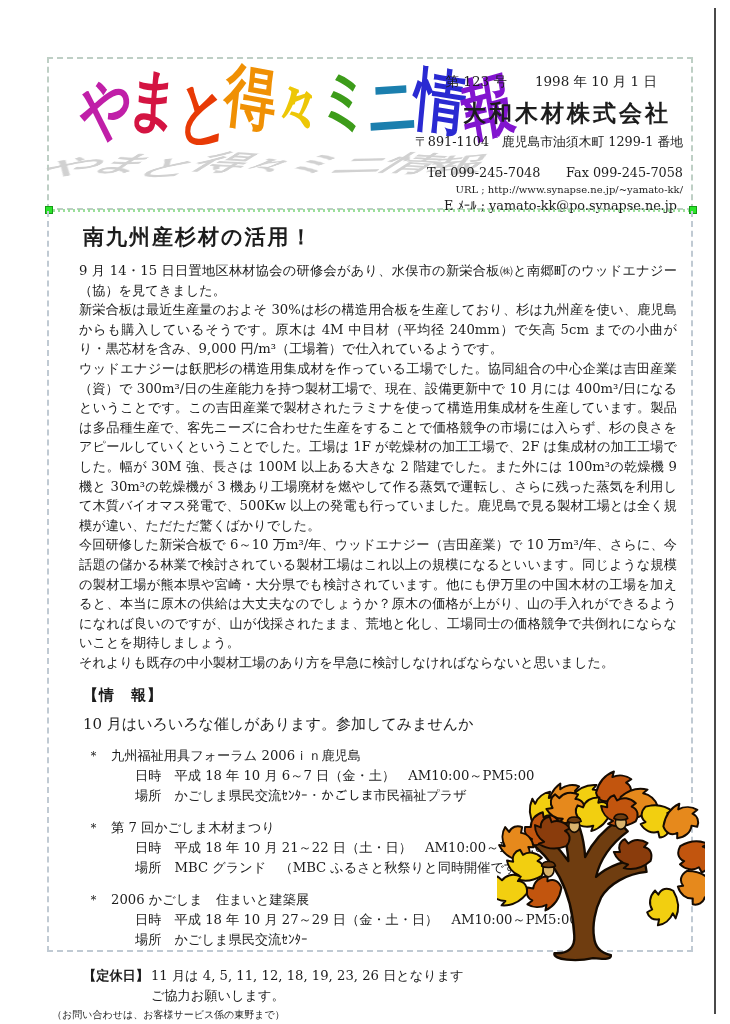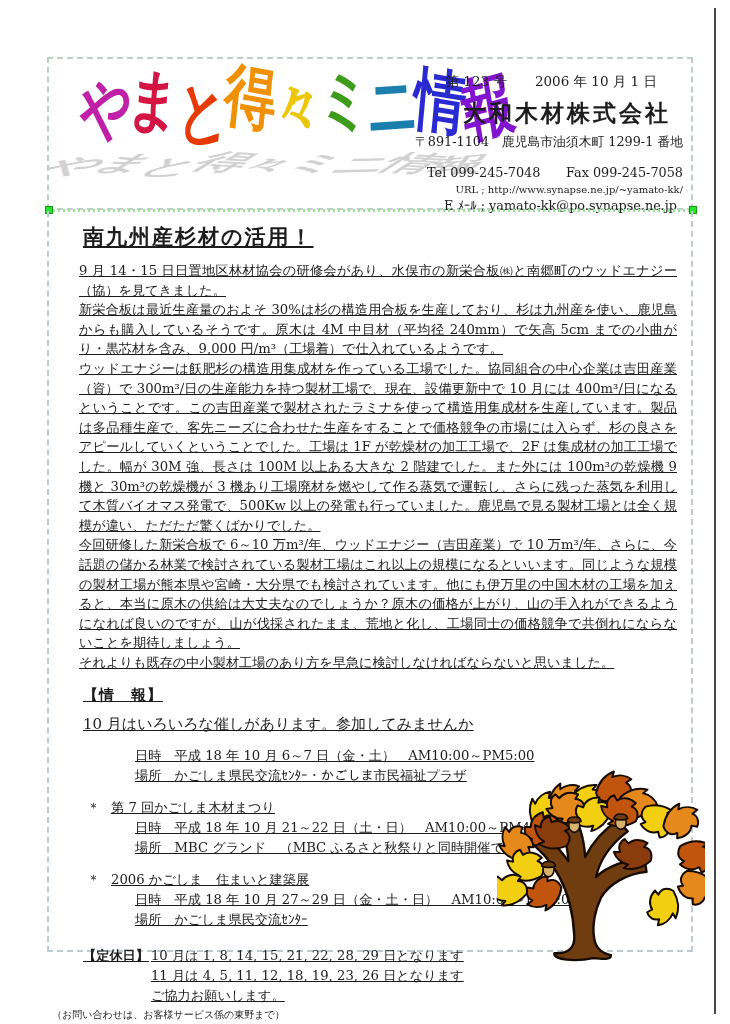--- a/index.html
+++ b/index.html
@@ -36,21 +36,20 @@
      background:repeating-linear-gradient(90deg,var(--divider,#9adf9a) 0 2px,transparent 2px 5px);}
   .handle{position:absolute;width:8px;height:8px;background:var(--handle,#2be32b);
      border:1px solid var(--handle_border,#149c14);box-sizing:border-box;top:0;}
   .handle.left{left:0;}
   .handle.right{left:644px;}
   
   .main-box{
     position:absolute;left:47px;top:211px;width:646px;height:741px;box-sizing:border-box;
     border:2px dashed var(--box_border_body,#c0cad3);border-top:none;
     padding:4px 14px 0 30px;
-    text-decoration:underline;
   }
   .article-title{font-size:21px;font-weight:bold;letter-spacing:2px;margin:8px 0 10px 4px;}
   .body-text p{margin:0;font-size:13.2px;line-height:19.6px;text-align:justify;}
   .info-heading{margin:14px 0 0 4px;font-size:15px;font-weight:bold;letter-spacing:1px;}
   .intro-line{margin:9px 0 0 4px;font-size:15px;line-height:20px;}
   .event{margin:12px 0 0 8px;font-size:13.2px;line-height:20px;}
   .event .bullet{display:inline-block;width:24px;}
   .event .detail{margin-left:48px;}
   .holidays{display:flex;margin:16px 0 0 4px;font-size:13.2px;line-height:20px;}
   .holi-label{font-weight:bold;white-space:nowrap;}
@@ -67,21 +66,21 @@
 
   <div class="page-edge"></div>
 
   <div class="header-box">
     <div class="logo-wrap">
       <div class="logo logo-shadow" id="logo-shadow"><span style="transform: rotate(-9deg) translateY(4px);">や</span><span style="transform: rotate(6deg) translateY(-3px);">ま</span><span style="transform: rotate(-5deg) translateY(6px);">と</span><span style="transform: rotate(8deg) translateY(-5px);">得</span><span style="transform: rotate(-7deg) translateY(2px);">々</span><span style="transform: rotate(5deg) translateY(-3px);">ミ</span><span style="transform: rotate(-3deg) translateY(1px);">ニ</span><span style="transform: rotate(7deg) translateY(-2px);">情</span><span style="transform: rotate(-12deg) translateY(3px);">報</span></div>
       <div class="logo logo-main" id="logo-main"><span style="color: rgb(192, 31, 168); transform: rotate(-9deg) translateY(4px);">や</span><span style="color: rgb(212, 20, 66); transform: rotate(6deg) translateY(-3px);">ま</span><span style="color: rgb(232, 58, 6); transform: rotate(-5deg) translateY(6px);">と</span><span style="color: rgb(240, 144, 4); transform: rotate(8deg) translateY(-5px);">得</span><span style="color: rgb(237, 199, 7); transform: rotate(-7deg) translateY(2px);">々</span><span style="color: rgb(61, 156, 26); transform: rotate(5deg) translateY(-3px);">ミ</span><span style="color: rgb(27, 127, 174); transform: rotate(-3deg) translateY(1px);">ニ</span><span style="color: rgb(42, 42, 210); transform: rotate(7deg) translateY(-2px);">情</span><span style="color: rgb(130, 20, 207); transform: rotate(-12deg) translateY(3px);">報</span></div>
     </div>
     <div class="header-info">
       <div class="issue-line">
-        <span>第 123 号</span><span class="gap"></span><span>2006 年 10 月 1 日</span>
+        <span>第 123 号</span><span class="gap"></span><span>1998 年 10 月 1 日</span>
       </div>
       <div class="company-name">大和木材株式会社</div>
       <div class="addr-line">〒891-1104　鹿児島市油須木町 1299-1 番地</div>
       <div class="telfax-line">Tel 099-245-7048　　Fax 099-245-7058</div>
       <div class="url-line">URL ; http://www.synapse.ne.jp/~yamato-kk/</div>
       <div class="email-line">E ﾒｰﾙ ; yamato-kk@po.synapse.ne.jp</div>
     </div>
   </div>
 
   <div class="divider">
@@ -97,40 +96,40 @@
       <p>新栄合板は最近生産量のおよそ 30%は杉の構造用合板を生産しており、杉は九州産を使い、鹿児島からも購入しているそうです。原木は 4M 中目材（平均径 240mm）で矢高 5cm までの小曲がり・黒芯材を含み、9,000 円/m³（工場着）で仕入れているようです。</p>
       <p>ウッドエナジーは飫肥杉の構造用集成材を作っている工場でした。協同組合の中心企業は吉田産業（資）で 300m³/日の生産能力を持つ製材工場で、現在、設備更新中で 10 月には 400m³/日になるということです。この吉田産業で製材されたラミナを使って構造用集成材を生産しています。製品は多品種生産で、客先ニーズに合わせた生産をすることで価格競争の市場には入らず、杉の良さをアピールしていくということでした。工場は 1F が乾燥材の加工工場で、2F は集成材の加工工場でした。幅が 30M 強、長さは 100M 以上ある大きな 2 階建でした。また外には 100m³の乾燥機 9 機と 30m³の乾燥機が 3 機あり工場廃材を燃やして作る蒸気で運転し、さらに残った蒸気を利用して木質バイオマス発電で、500Kw 以上の発電も行っていました。鹿児島で見る製材工場とは全く規模が違い、ただただ驚くばかりでした。</p>
       <p>今回研修した新栄合板で 6～10 万m³/年、ウッドエナジー（吉田産業）で 10 万m³/年、さらに、今話題の儲かる林業で検討されている製材工場はこれ以上の規模になるといいます。同じような規模の製材工場が熊本県や宮崎・大分県でも検討されています。他にも伊万里の中国木材の工場を加えると、本当に原木の供給は大丈夫なのでしょうか？原木の価格が上がり、山の手入れができるようになれば良いのですが、山が伐採されたまま、荒地と化し、工場同士の価格競争で共倒れにならないことを期待しましょう。</p>
       <p>それよりも既存の中小製材工場のあり方を早急に検討しなければならないと思いました。</p>
     </div>
 
     <div class="info-heading">【情　報】</div>
     <div class="intro-line">10 月はいろいろな催しがあります。参加してみませんか</div>
 
     <div class="event">
+      <div><span class="bullet">＊</span><span>九州福祉用具フォーラム 2006ｉｎ鹿児島</span></div>
       <div class="detail">日時　平成 18 年 10 月 6～7 日（金・土）　AM10:00～PM5:00</div>
       <div class="detail">場所　かごしま県民交流ｾﾝﾀｰ・かごしま市民福祉プラザ</div>
     </div>
 
     <div class="event">
       <div><span class="bullet">＊</span><span>第 7 回かごしま木材まつり</span></div>
       <div class="detail">日時　平成 18 年 10 月 21～22 日（土・日）　AM10:00～PM4:00</div>
       <div class="detail">場所　MBC グランド　（MBC ふるさと秋祭りと同時開催です）</div>
     </div>
 
     <div class="event">
       <div><span class="bullet">＊</span><span>2006 かごしま　住まいと建築展</span></div>
       <div class="detail">日時　平成 18 年 10 月 27～29 日（金・土・日）　AM10:00～PM5:00</div>
       <div class="detail">場所　かごしま県民交流ｾﾝﾀｰ</div>
     </div>
 
     <div class="holidays">
       <span class="holi-label">【定休日】</span>
       <div class="holi-lines">
-        <div>10 月は 1, 8, 14, 15, 21, 22, 28, 29 日となります</div>
         <div>11 月は 4, 5, 11, 12, 18, 19, 23, 26 日となります</div>
         <div>ご協力お願いします。</div>
       </div>
     </div>
   </div>
 
   <svg class="tree" viewBox="0 0 210 200" aria-hidden="true">
     <defs>
       <path id="leafshape" d="M0,0 C5,-9 13,-15 23,-16 L20,-11 C27,-12 34,-9 38,-4 L32,-2 C36,2 36,8 32,12 L27,9 C24,15 17,18 9,16 L11,11 C4,12 0,7 0,0 Z"></path>
     </defs>

